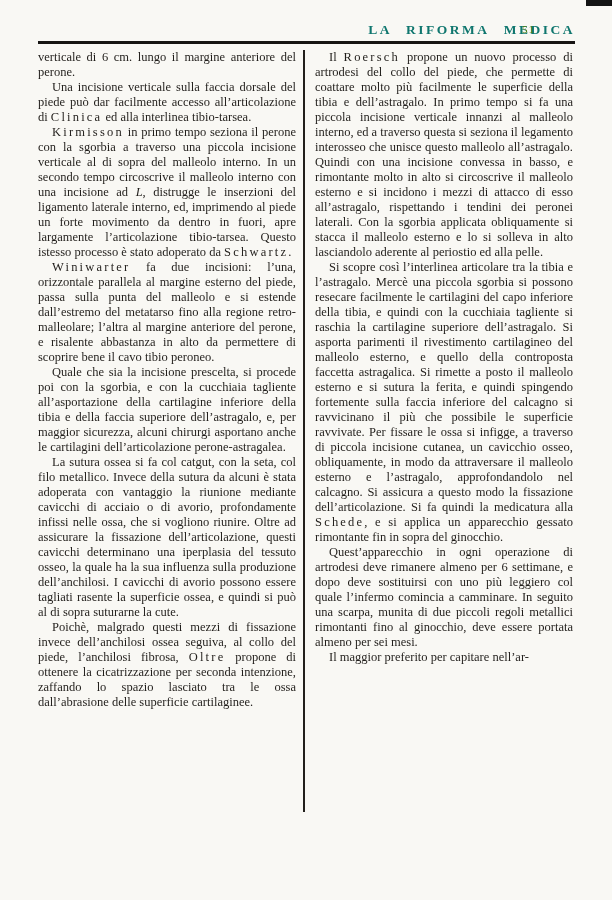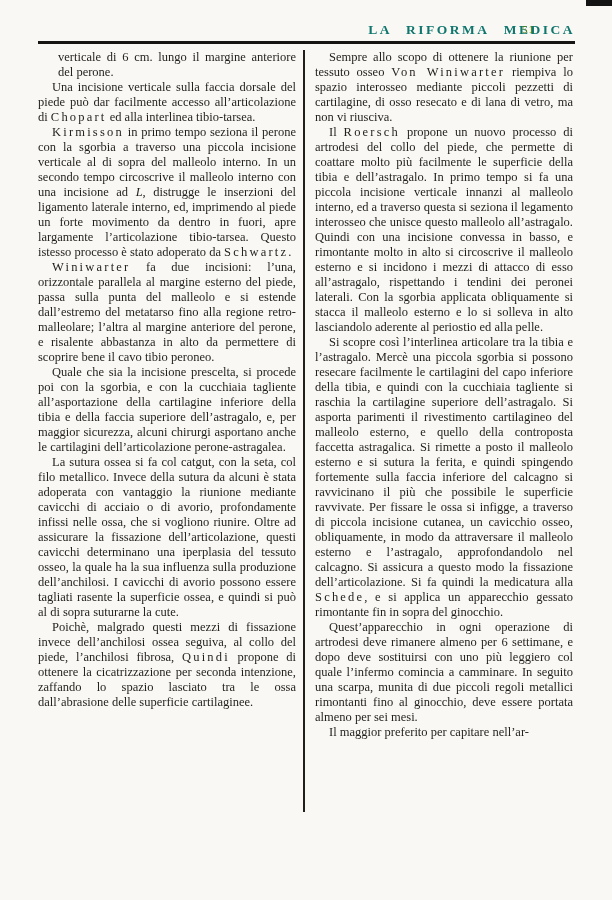--- a/index.html
+++ b/index.html
@@ -41,48 +41,47 @@
   .column {
     width:258px;
     font-size:12.5px; line-height:15px;
     text-align:justify;
   }
   .col-divider {
     width:2px; height:762px; background:#221f1b;
     margin-left:7px; margin-right:10px; flex:none;
   }
   .column p.para { margin:0; text-indent:14px; }
-  .column p.noindent { text-indent:0;margin-left:20px; }
+  .column p.noindent { text-indent:0; }
   .spaced { letter-spacing:2.2px; }
 </style>
 </head>
 <body>
 
 <div class="page">
   <div class="corner-mark"></div>
 
   <div class="header">
     <span class="journal-title">LA RIFORMA MEDICA</span>
     <span class="page-number">51</span>
   </div>
 
   <div class="header-rule"></div>
 
   <div class="columns">
     <div class="column">
         <p class="para noindent">verticale di 6 cm. lungo il margine anteriore del perone.</p>
-        <p class="para">Una incisione verticale sulla faccia dorsale del piede può dar facilmente accesso all’articolazione di <span class="spaced">Chopart</span> ed alla interlinea tibio-tarsea.</p>
+        <p class="para">Una incisione verticale sulla faccia dorsale del piede può dar facilmente accesso all’articolazione di <span class="spaced">Clinica</span> ed alla interlinea tibio-tarsea.</p>
         <p class="para"><span class="spaced">Kirmisson</span> in primo tempo seziona il perone con la sgorbia a traverso una piccola incisione verticale al di sopra del malleolo interno. In un secondo tempo circoscrive il malleolo interno con una incisione ad <i>L</i>, distrugge le inserzioni del ligamento laterale interno, ed, imprimendo al piede un forte movimento da dentro in fuori, apre largamente l’articolazione tibio-tarsea. Questo istesso processo è stato adoperato da <span class="spaced">Schwartz</span>.</p>
         <p class="para"><span class="spaced">Winiwarter</span> fa due incisioni: l’una, orizzontale parallela al margine esterno del piede, passa sulla punta del malleolo e si estende dall’estremo del metatarso fino alla regione retro-malleolare; l’altra al margine anteriore del perone, e risalente abbastanza in alto da permettere di scoprire bene il cavo tibio peroneo.</p>
         <p class="para">Quale che sia la incisione prescelta, si procede poi con la sgorbia, e con la cucchiaia tagliente all’asportazione della cartilagine inferiore della tibia e della faccia superiore dell’astragalo, e, per maggior sicurezza, alcuni chirurgi asportano anche le cartilagini dell’articolazione perone-astragalea.</p>
         <p class="para">La sutura ossea si fa col catgut, con la seta, col filo metallico. Invece della sutura da alcuni è stata adoperata con vantaggio la riunione mediante cavicchi di acciaio o di avorio, profondamente infissi nelle ossa, che si vogliono riunire. Oltre ad assicurare la fissazione dell’articolazione, questi cavicchi determinano una iperplasia del tessuto osseo, la quale ha la sua influenza sulla produzione dell’anchilosi. I cavicchi di avorio possono essere tagliati rasente la superficie ossea, e quindi si può al di sopra suturarne la cute.</p>
-        <p class="para">Poichè, malgrado questi mezzi di fissazione invece dell’anchilosi ossea seguiva, al collo del piede, l’anchilosi fibrosa, <span class="spaced">Quindi</span> propone di ottenere la cicatrizzazione per seconda intenzione, zaffando lo spazio lasciato tra le ossa dall’abrasione delle superficie cartilaginee.</p>
+        <p class="para">Poichè, malgrado questi mezzi di fissazione invece dell’anchilosi ossea seguiva, al collo del piede, l’anchilosi fibrosa, <span class="spaced">Oltre</span> propone di ottenere la cicatrizzazione per seconda intenzione, zaffando lo spazio lasciato tra le ossa dall’abrasione delle superficie cartilaginee.</p>
       </div>
     <div class="col-divider"></div>
     <div class="column">
-        <p class="para">Sempre allo scopo di ottenere la riunione per tessuto osseo <span class="spaced">Von Winiwarter</span> riempiva lo spazio interosseo mediante piccoli pezzetti di cartilagine, di osso resecato e di lana di vetro, ma non vi riusciva.</p>
         <p class="para">Il <span class="spaced">Roersch</span> propone un nuovo processo di artrodesi del collo del piede, che permette di coattare molto più facilmente le superficie della tibia e dell’astragalo. In primo tempo si fa una piccola incisione verticale innanzi al malleolo interno, ed a traverso questa si seziona il legamento interosseo che unisce questo malleolo all’astragalo. Quindi con una incisione convessa in basso, e rimontante molto in alto si circoscrive il malleolo esterno e si incidono i mezzi di attacco di esso all’astragalo, rispettando i tendini dei peronei laterali. Con la sgorbia applicata obliquamente si stacca il malleolo esterno e lo si solleva in alto lasciandolo aderente al periostio ed alla pelle.</p>
         <p class="para">Si scopre così l’interlinea articolare tra la tibia e l’astragalo. Mercè una piccola sgorbia si possono resecare facilmente le cartilagini del capo inferiore della tibia, e quindi con la cucchiaia tagliente si raschia la cartilagine superiore dell’astragalo. Si asporta parimenti il rivestimento cartilagineo del malleolo esterno, e quello della controposta faccetta astragalica. Si rimette a posto il malleolo esterno e si sutura la ferita, e quindi spingendo fortemente sulla faccia inferiore del calcagno si ravvicinano il più che possibile le superficie ravvivate. Per fissare le ossa si infigge, a traverso di piccola incisione cutanea, un cavicchio osseo, obliquamente, in modo da attraversare il malleolo esterno e l’astragalo, approfondandolo nel calcagno. Si assicura a questo modo la fissazione dell’articolazione. Si fa quindi la medicatura alla <span class="spaced">Schede</span>, e si applica un apparecchio gessato rimontante fin in sopra del ginocchio.</p>
         <p class="para">Quest’apparecchio in ogni operazione di artrodesi deve rimanere almeno per 6 settimane, e dopo deve sostituirsi con uno più leggiero col quale l’infermo comincia a camminare. In seguito una scarpa, munita di due piccoli regoli metallici rimontanti fino al ginocchio, deve essere portata almeno per sei mesi.</p>
         <p class="para">Il maggior preferito per capitare nell’ar-</p>
       </div>
   </div>
 </div>
 
 </body></html>

